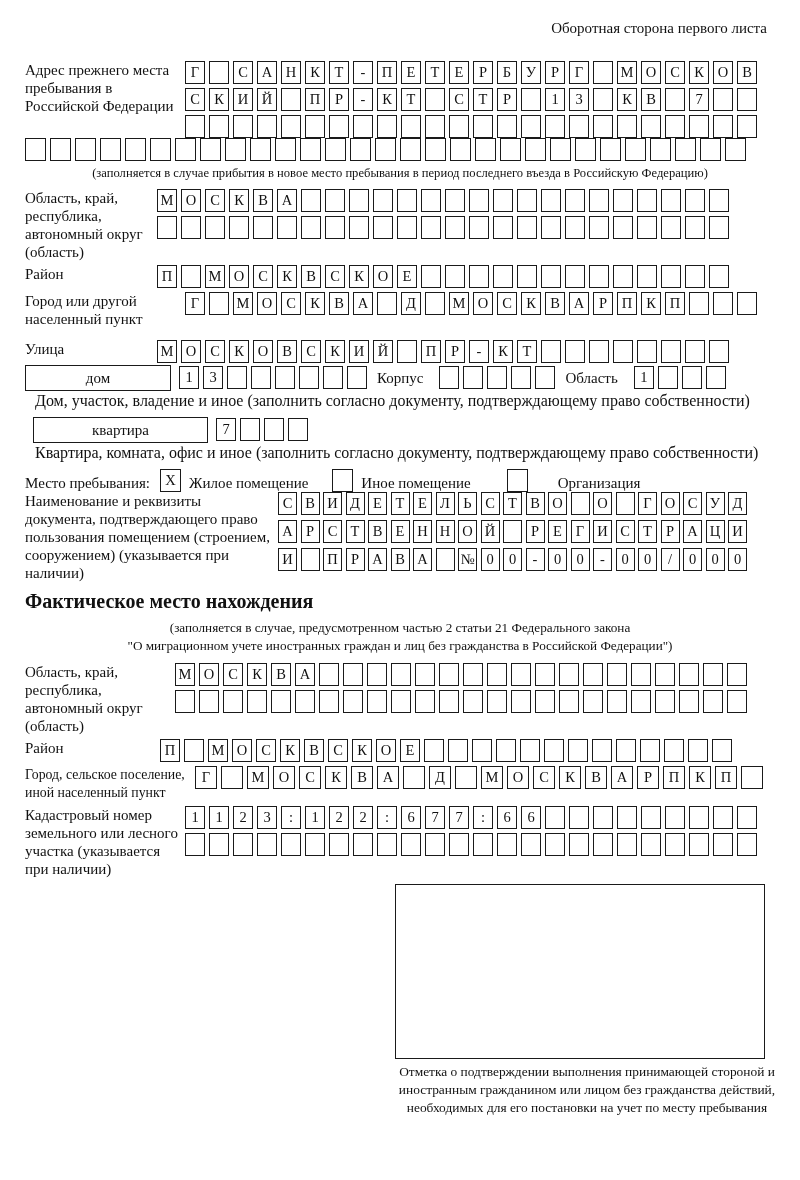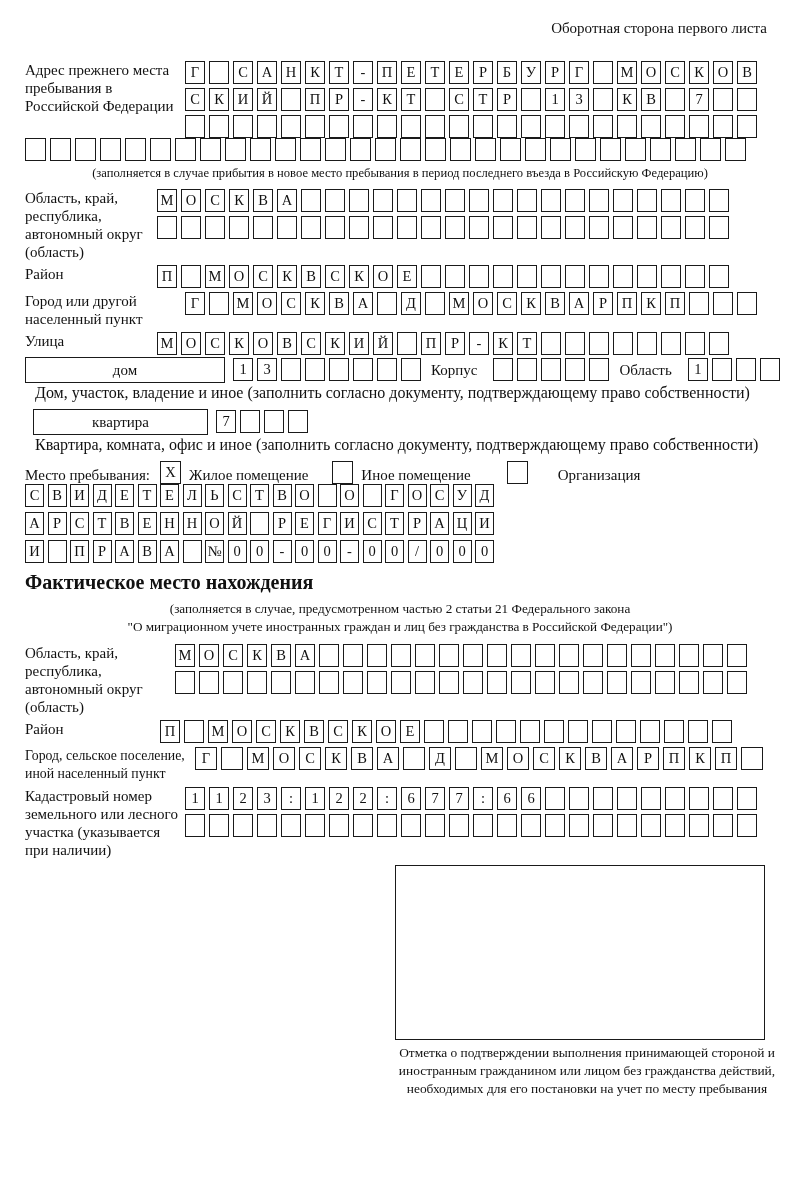--- a/index.html
+++ b/index.html
@@ -297,21 +297,21 @@
         <span class="cell">Р</span>
         <span class="cell">П</span>
         <span class="cell">К</span>
         <span class="cell">П</span>
         <span class="cell"></span>
         <span class="cell"></span>
         <span class="cell"></span>
       </div>
   </div>
 
-  <div class="frow" style="margin-top:4px">
+  <div class="frow" style="margin-top:12px">
     <div class="flabel" style="flex-basis:132px">Улица</div>
     <div class="cellrow mb0">
         <span class="cell">М</span>
         <span class="cell">О</span>
         <span class="cell">С</span>
         <span class="cell">К</span>
         <span class="cell">О</span>
         <span class="cell">В</span>
         <span class="cell">С</span>
         <span class="cell">К</span>
@@ -328,21 +328,21 @@
         <span class="cell"></span>
         <span class="cell"></span>
         <span class="cell"></span>
         <span class="cell"></span>
         <span class="cell"></span>
         <span class="cell"></span>
       </div>
   </div>
 
   <div class="house-row">
-    <div class="bigbox" style="width:200px">дом</div>
+    <div class="bigbox" style="width:146px">дом</div>
     <div class="cellrow mb0">
         <span class="cell">1</span>
         <span class="cell">3</span>
         <span class="cell"></span>
         <span class="cell"></span>
         <span class="cell"></span>
         <span class="cell"></span>
         <span class="cell"></span>
         <span class="cell"></span>
       </div>
@@ -379,20 +379,21 @@
     <span style="flex:0 0 135px">Место пребывания:</span>
     <span class="checkbox">X</span>
     <span style="margin:0 24px 0 8px">Жилое помещение</span>
     <span class="checkbox"></span>
     <span style="margin:0 36px 0 8px">Иное помещение</span>
     <span class="checkbox"></span>
     <span style="margin:0 0 0 30px">Организация</span>
   </div>
 
   <div class="frow">
+    <div class="flabel" style="flex-basis:253px">Наименование и реквизиты документа, подтверждающего право пользования помещением (строением, сооружением) (указывается при наличии)</div>
     <div>
       <div class="cellrow doc" style="margin-bottom:5px">
           <span class="cell">С</span>
           <span class="cell">В</span>
           <span class="cell">И</span>
           <span class="cell">Д</span>
           <span class="cell">Е</span>
           <span class="cell">Т</span>
           <span class="cell">Е</span>
           <span class="cell">Л</span>

